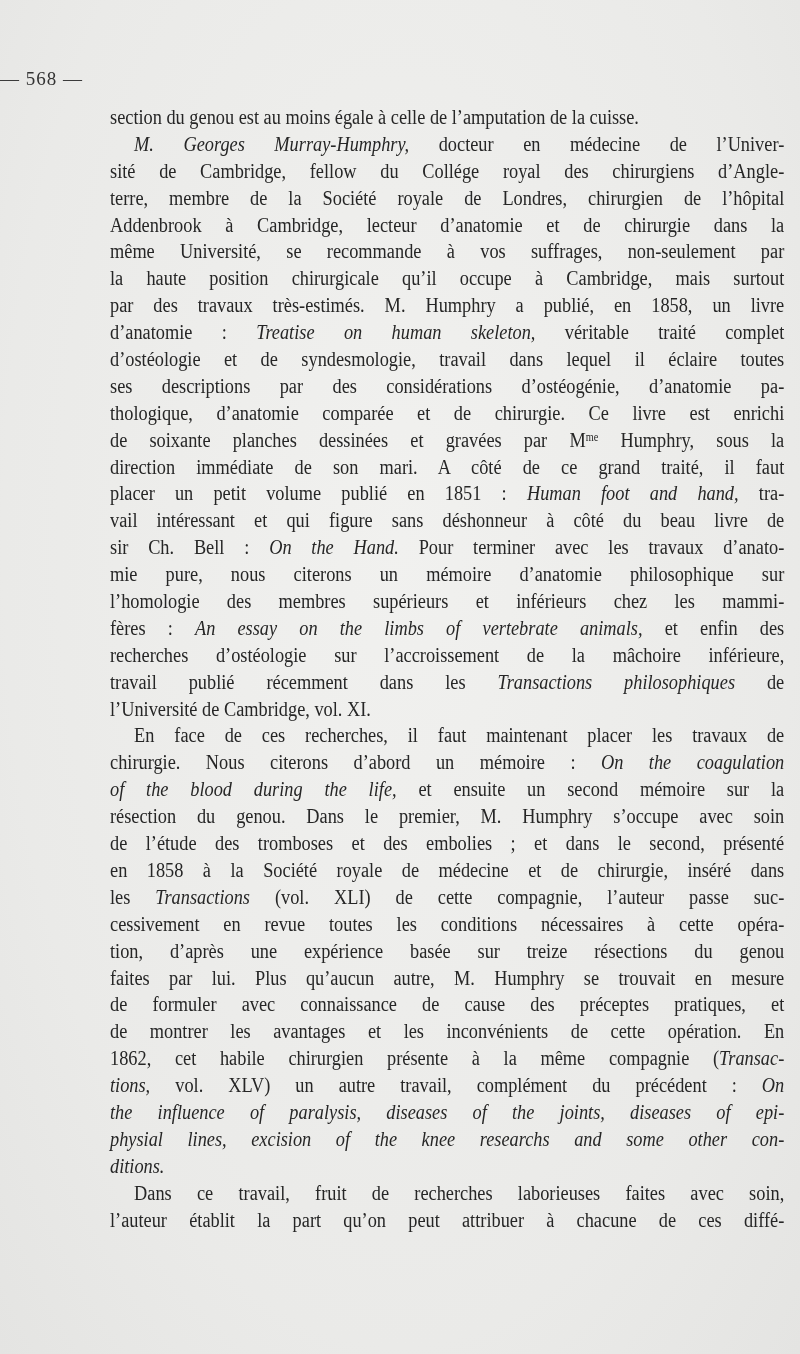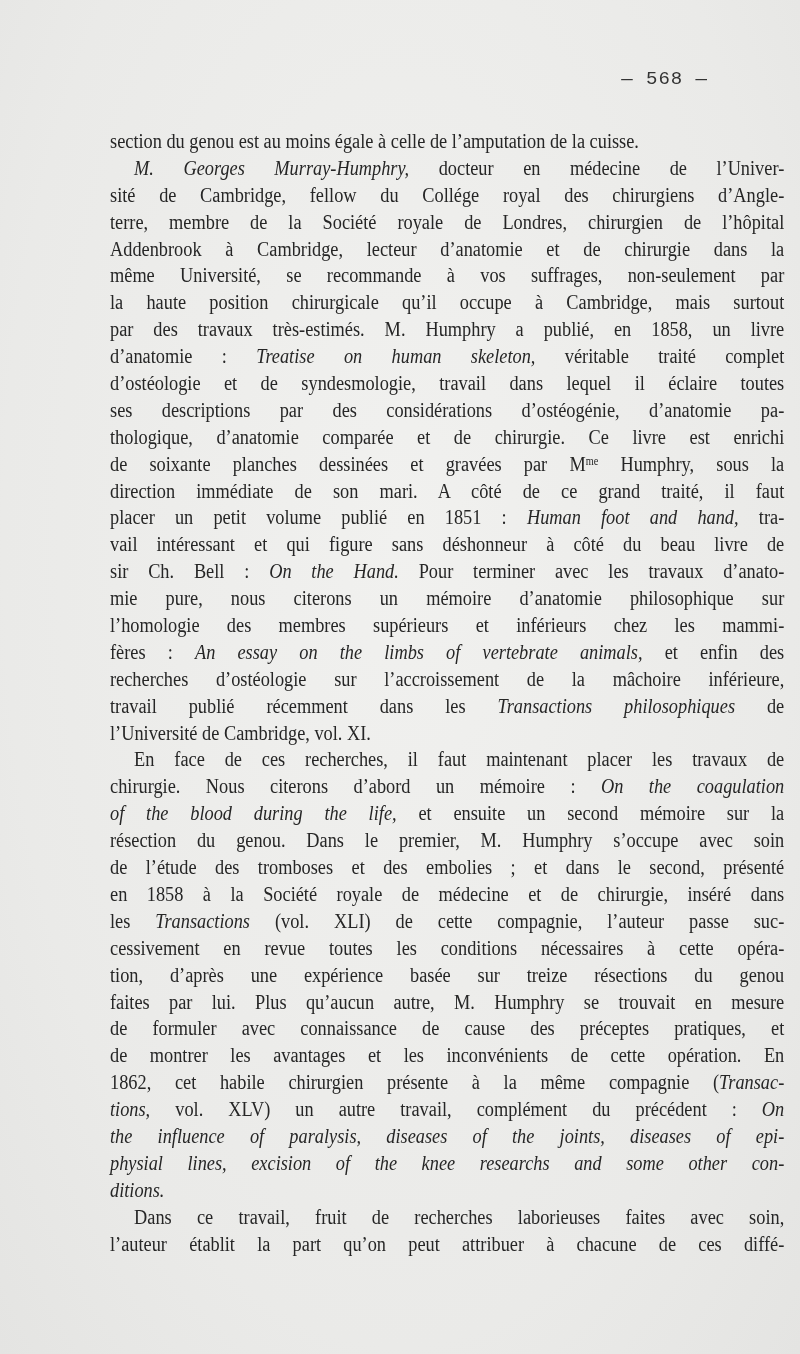--- a/index.html
+++ b/index.html
@@ -10,24 +10,24 @@
     position: relative;
     font-family: "Liberation Serif", "DejaVu Serif", serif;
     color: #262626;
   }
   .page {
     position: absolute; left: 0; top: 0; width: 800px; height: 1354px;
     background: radial-gradient(ellipse at 50% 40%, #f1f1ef 0%, #eaeae8 70%, #e4e4e2 100%);
   }
   .folio {
     position: absolute; top: 68px; left: 0; width: 708px;
-    text-align: right; font-size: 19px; letter-spacing: 1px; color: #333; font-family: Liberation Mono, monospace;
+    text-align: left; font-size: 19px; letter-spacing: 1px; color: #333;
   }
   .text {
-    position: absolute; left: 110px; top: 128px; width: 674px;
+    position: absolute; left: 110px; top: 104px; width: 674px;
   }
   .line {
     height: 26.9px; line-height: 26.9px;
     font-size: 21.3px;
     white-space: nowrap;
     text-align: justify; text-align-last: justify;
     transform: scaleX(0.86); transform-origin: left center;
     width: 784px;
   }
   .line.last { text-align-last: left; }

